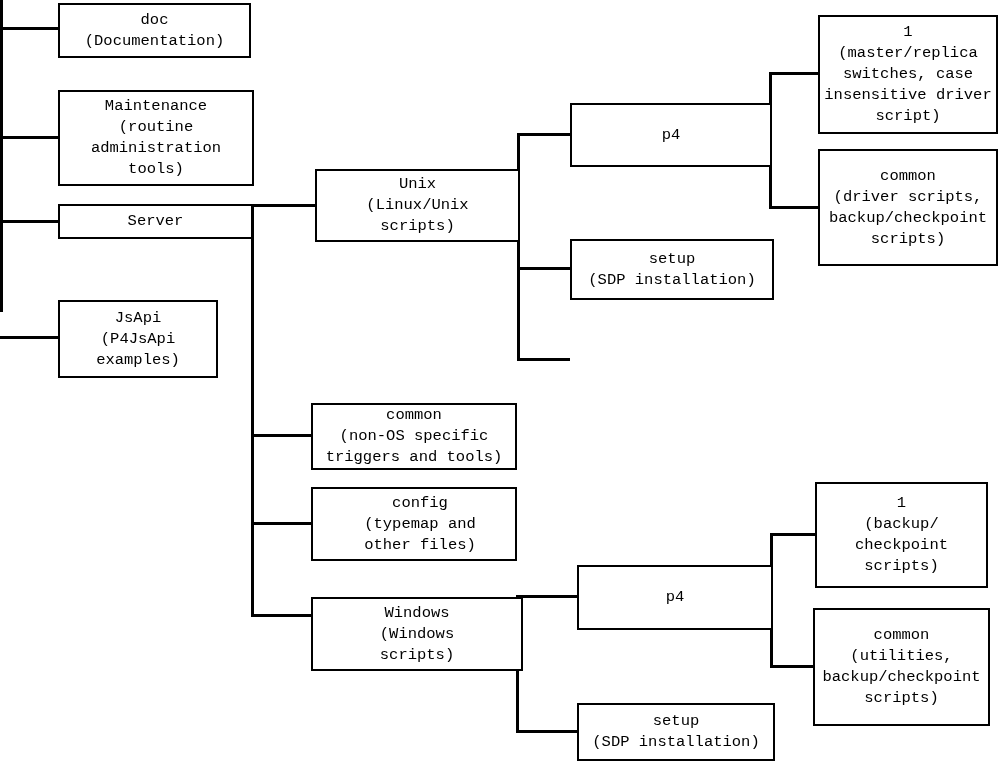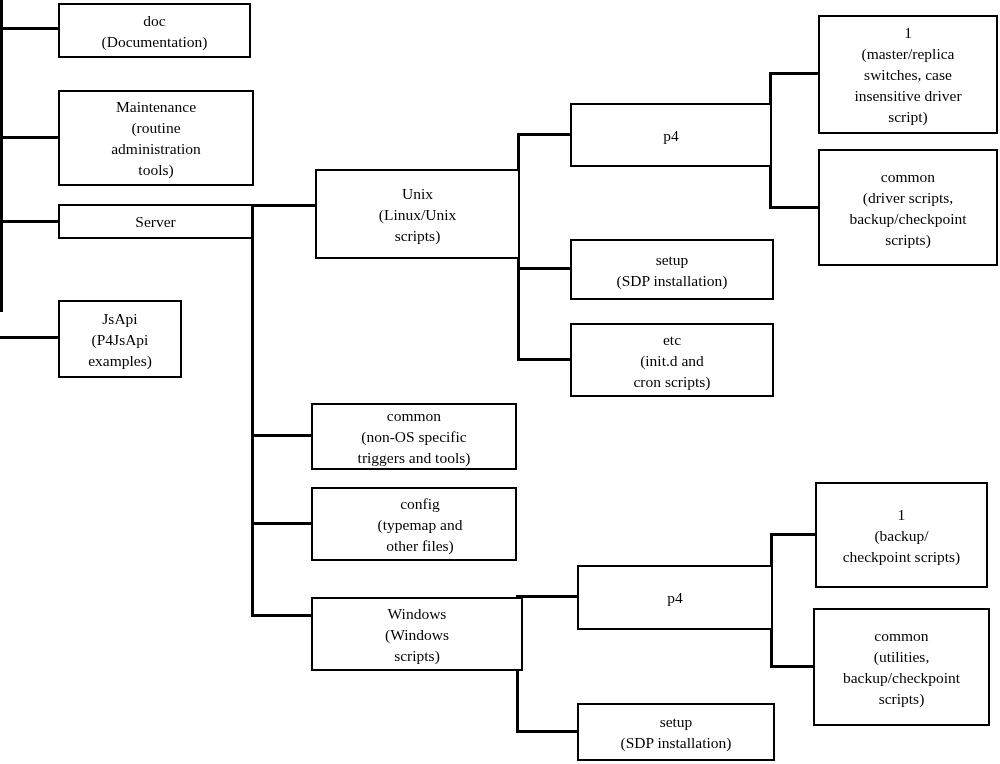--- a/index.html
+++ b/index.html
@@ -5,21 +5,21 @@
   html, body {
     margin: 0;
     padding: 0;
     background: var(--background, #ffffff);
   }
   .canvas {
     position: relative;
     width: 1000px;
     height: 764px;
     background: var(--background, #ffffff);
-    font-family: Liberation Serif, serif;
+    font-family: Liberation Mono, monospace;
     overflow: hidden;
   }
   .node {
     position: absolute;
     box-sizing: border-box;
     border: 2.5px solid var(--box-border, #000000);
     background: var(--box-fill, #ffffff);
     display: flex;
     align-items: center;
     justify-content: center;
@@ -77,27 +77,27 @@
   </div>
   <div class="node" style="left:58px; top:90px; width:196px; height:96px;">
     <span class="lbl">Maintenance
 (routine
 administration
 tools)</span>
   </div>
   <div class="node" style="left:58px; top:204px; width:195px; height:35px;text-align:center;">
     <span class="lbl">Server</span>
   </div>
-  <div class="node" style="left:58px; top:300px; width:124px; height:78px;">
+  <div class="node" style="left:58px; top:300px; width:160px; height:78px;">
     <span class="lbl">JsApi
 (P4JsApi
 examples)</span>
   </div>
 
-  <div class="node" style="left:315px; top:169px; width:205px; height:90px;">
+  <div class="node" style="left:315px; top:169px; width:205px; height:73px;">
     <span class="lbl">Unix
 (Linux/Unix
 scripts)</span>
   </div>
   <div class="node" style="left:311px; top:403px; width:206px; height:67px;">
     <span class="lbl">common
 (non-OS specific
 triggers and tools)</span>
   </div>
   <div class="node" style="left:311px; top:487px; width:206px; height:74px;padding-left:12px;">
@@ -110,25 +110,20 @@
 (Windows
 scripts)</span>
   </div>
 
   <div class="node" style="left:570px; top:103px; width:202px; height:64px;">
     <span class="lbl">p4</span>
   </div>
   <div class="node" style="left:570px; top:239px; width:204px; height:61px;">
     <span class="lbl">setup
 (SDP installation)</span>
-  </div>
-  <div class="node" style="left:570px; top:323px; width:204px; height:74px;">
-    <span class="lbl">etc
-(init.d and
-cron scripts)</span>
   </div>
   <div class="node" style="left:577px; top:565px; width:196px; height:65px;">
     <span class="lbl">p4</span>
   </div>
   <div class="node" style="left:577px; top:703px; width:198px; height:58px;">
     <span class="lbl">setup
 (SDP installation)</span>
   </div>
 
   <div class="node" style="left:818px; top:15px; width:180px; height:119px;">

